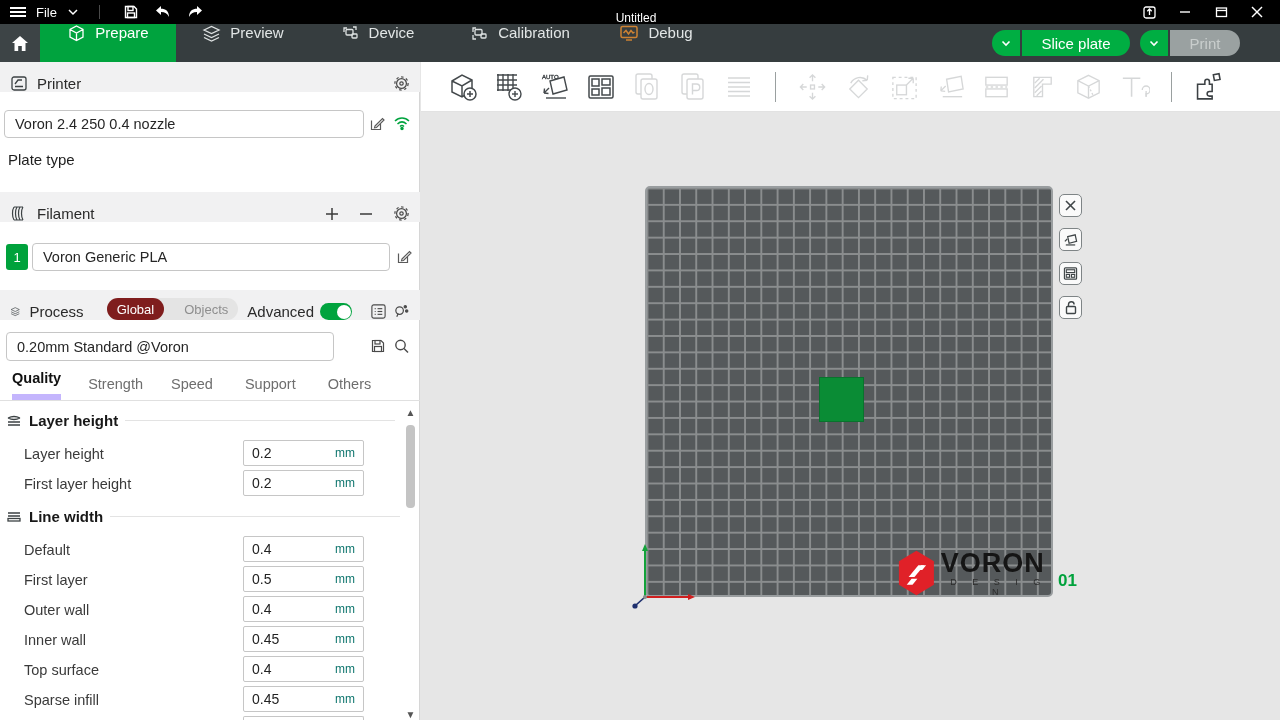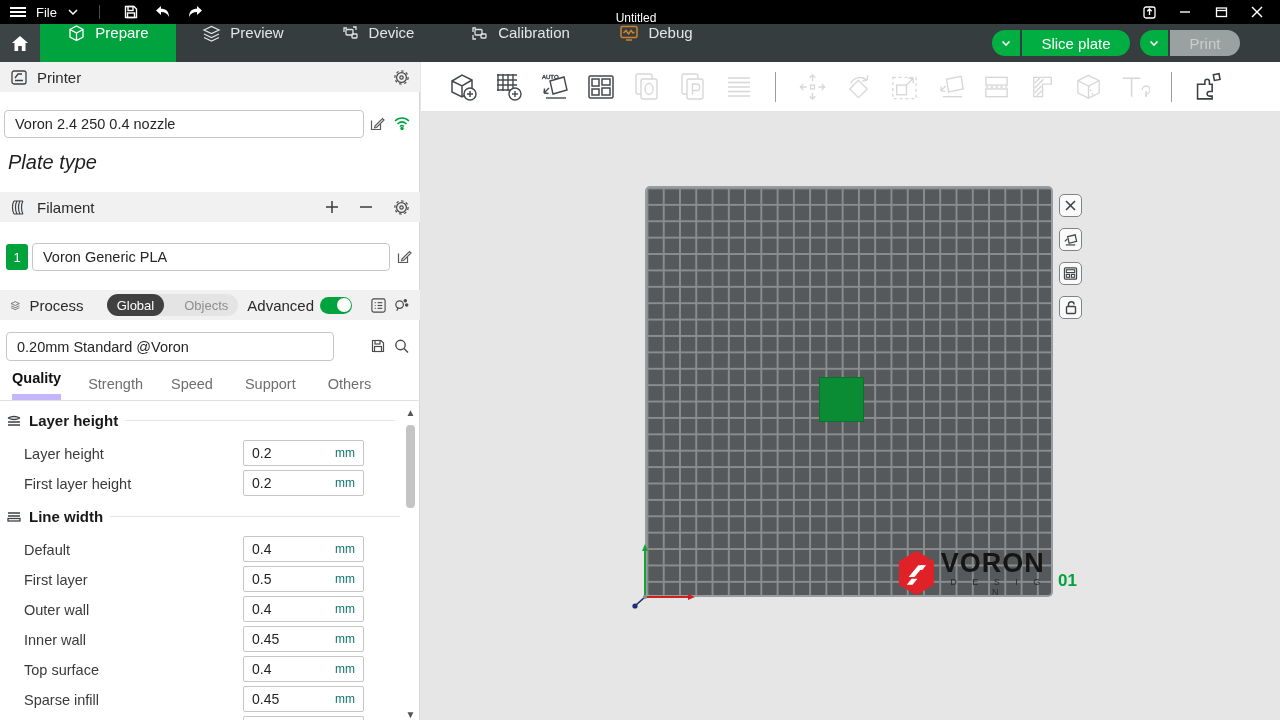--- a/index.html
+++ b/index.html
@@ -31,32 +31,32 @@
   .split-caret { width:28px; background:#00ae42; border-radius:13px 0 0 13px;
     display:flex; align-items:center; justify-content:center; margin-right:2px; }
   .split-main { min-width:108px; padding:0 18px; background:#00ae42; color:#fff; font-size:15px;
     border-radius:0 13px 13px 0; display:flex; align-items:center; justify-content:center; }
   .split-main.disabled { background:#9aa1a1; color:#c9cecd; }
 
   
   #sidebar { position:absolute; left:0; top:62px; width:420px; height:658px;
     background:#fff; border-right:1px solid #d6d6d6; z-index:20; }
   .sec-header { position:absolute; left:0; width:420px; height:30px; background:#f1f1f2;
-    display:flex; align-items:center; gap:9px; padding:0 10px; }
+    display:flex; align-items:flex-end; gap:9px; padding:0 10px; }
   .sec-title { font-size:15px; color:#2a2a2a; }
   .hdr-right { margin-left:auto; display:flex; align-items:center; gap:16px; }
   .combo { position:absolute; background:#fff; border:1px solid #c6c6c6; border-radius:4px;
     display:flex; align-items:center; padding:0 10px; font-size:14.5px; color:#262626; }
   .combo.gray { background:#ececec; border-color:#d4d4d4; color:#9b9b9b; }
-  .field-label { position:absolute; font-size:20px; color:#1e1e1e;font-style:italic; }
+  .field-label { position:absolute; font-size:15px; color:#1e1e1e; }
   .slot-badge { position:absolute; width:22px; height:26px; background:#00a23c; color:#fff;
     border-radius:3px; font-size:13px; display:flex; align-items:center; justify-content:center; }
   .pill-wrap { display:flex; align-items:center; background:#e4e4e4; border-radius:11px; height:22px; }
   .pill { font-size:13px; padding:0 10px; height:22px; display:flex; align-items:center; border-radius:11px; }
-  .pill.on { background:#404040; color:#fff; }
+  .pill.on { background:#7f1d1d; color:#fff; }
   .pill.off { color:#8e8e8e; padding-left:20px; }
   .toggle { width:32px; height:17px; background:#00a33e; border-radius:9px; position:relative; }
   .toggle .knob { position:absolute; right:1.5px; top:1.5px; width:14px; height:14px; background:#fff; border-radius:50%; }
   .proc-tabs { position:absolute; left:0; top:310px; width:402px; height:28px;
     display:flex; align-items:flex-end; }
   .ptab { font-size:14.5px; color:#6e6e6e; padding-bottom:8px; }
   .ptab.active { color:#111; font-weight:bold; border-bottom:6px solid #c4b5fd; }
   .hsep { position:absolute; left:0; width:420px; height:1px; background:#e0e0e0; }
   .group-hdr { position:absolute; left:6px; display:flex; align-items:center; gap:7px; }
   .group-title { font-size:15px; font-weight:bold; color:#181818; white-space:nowrap; }

